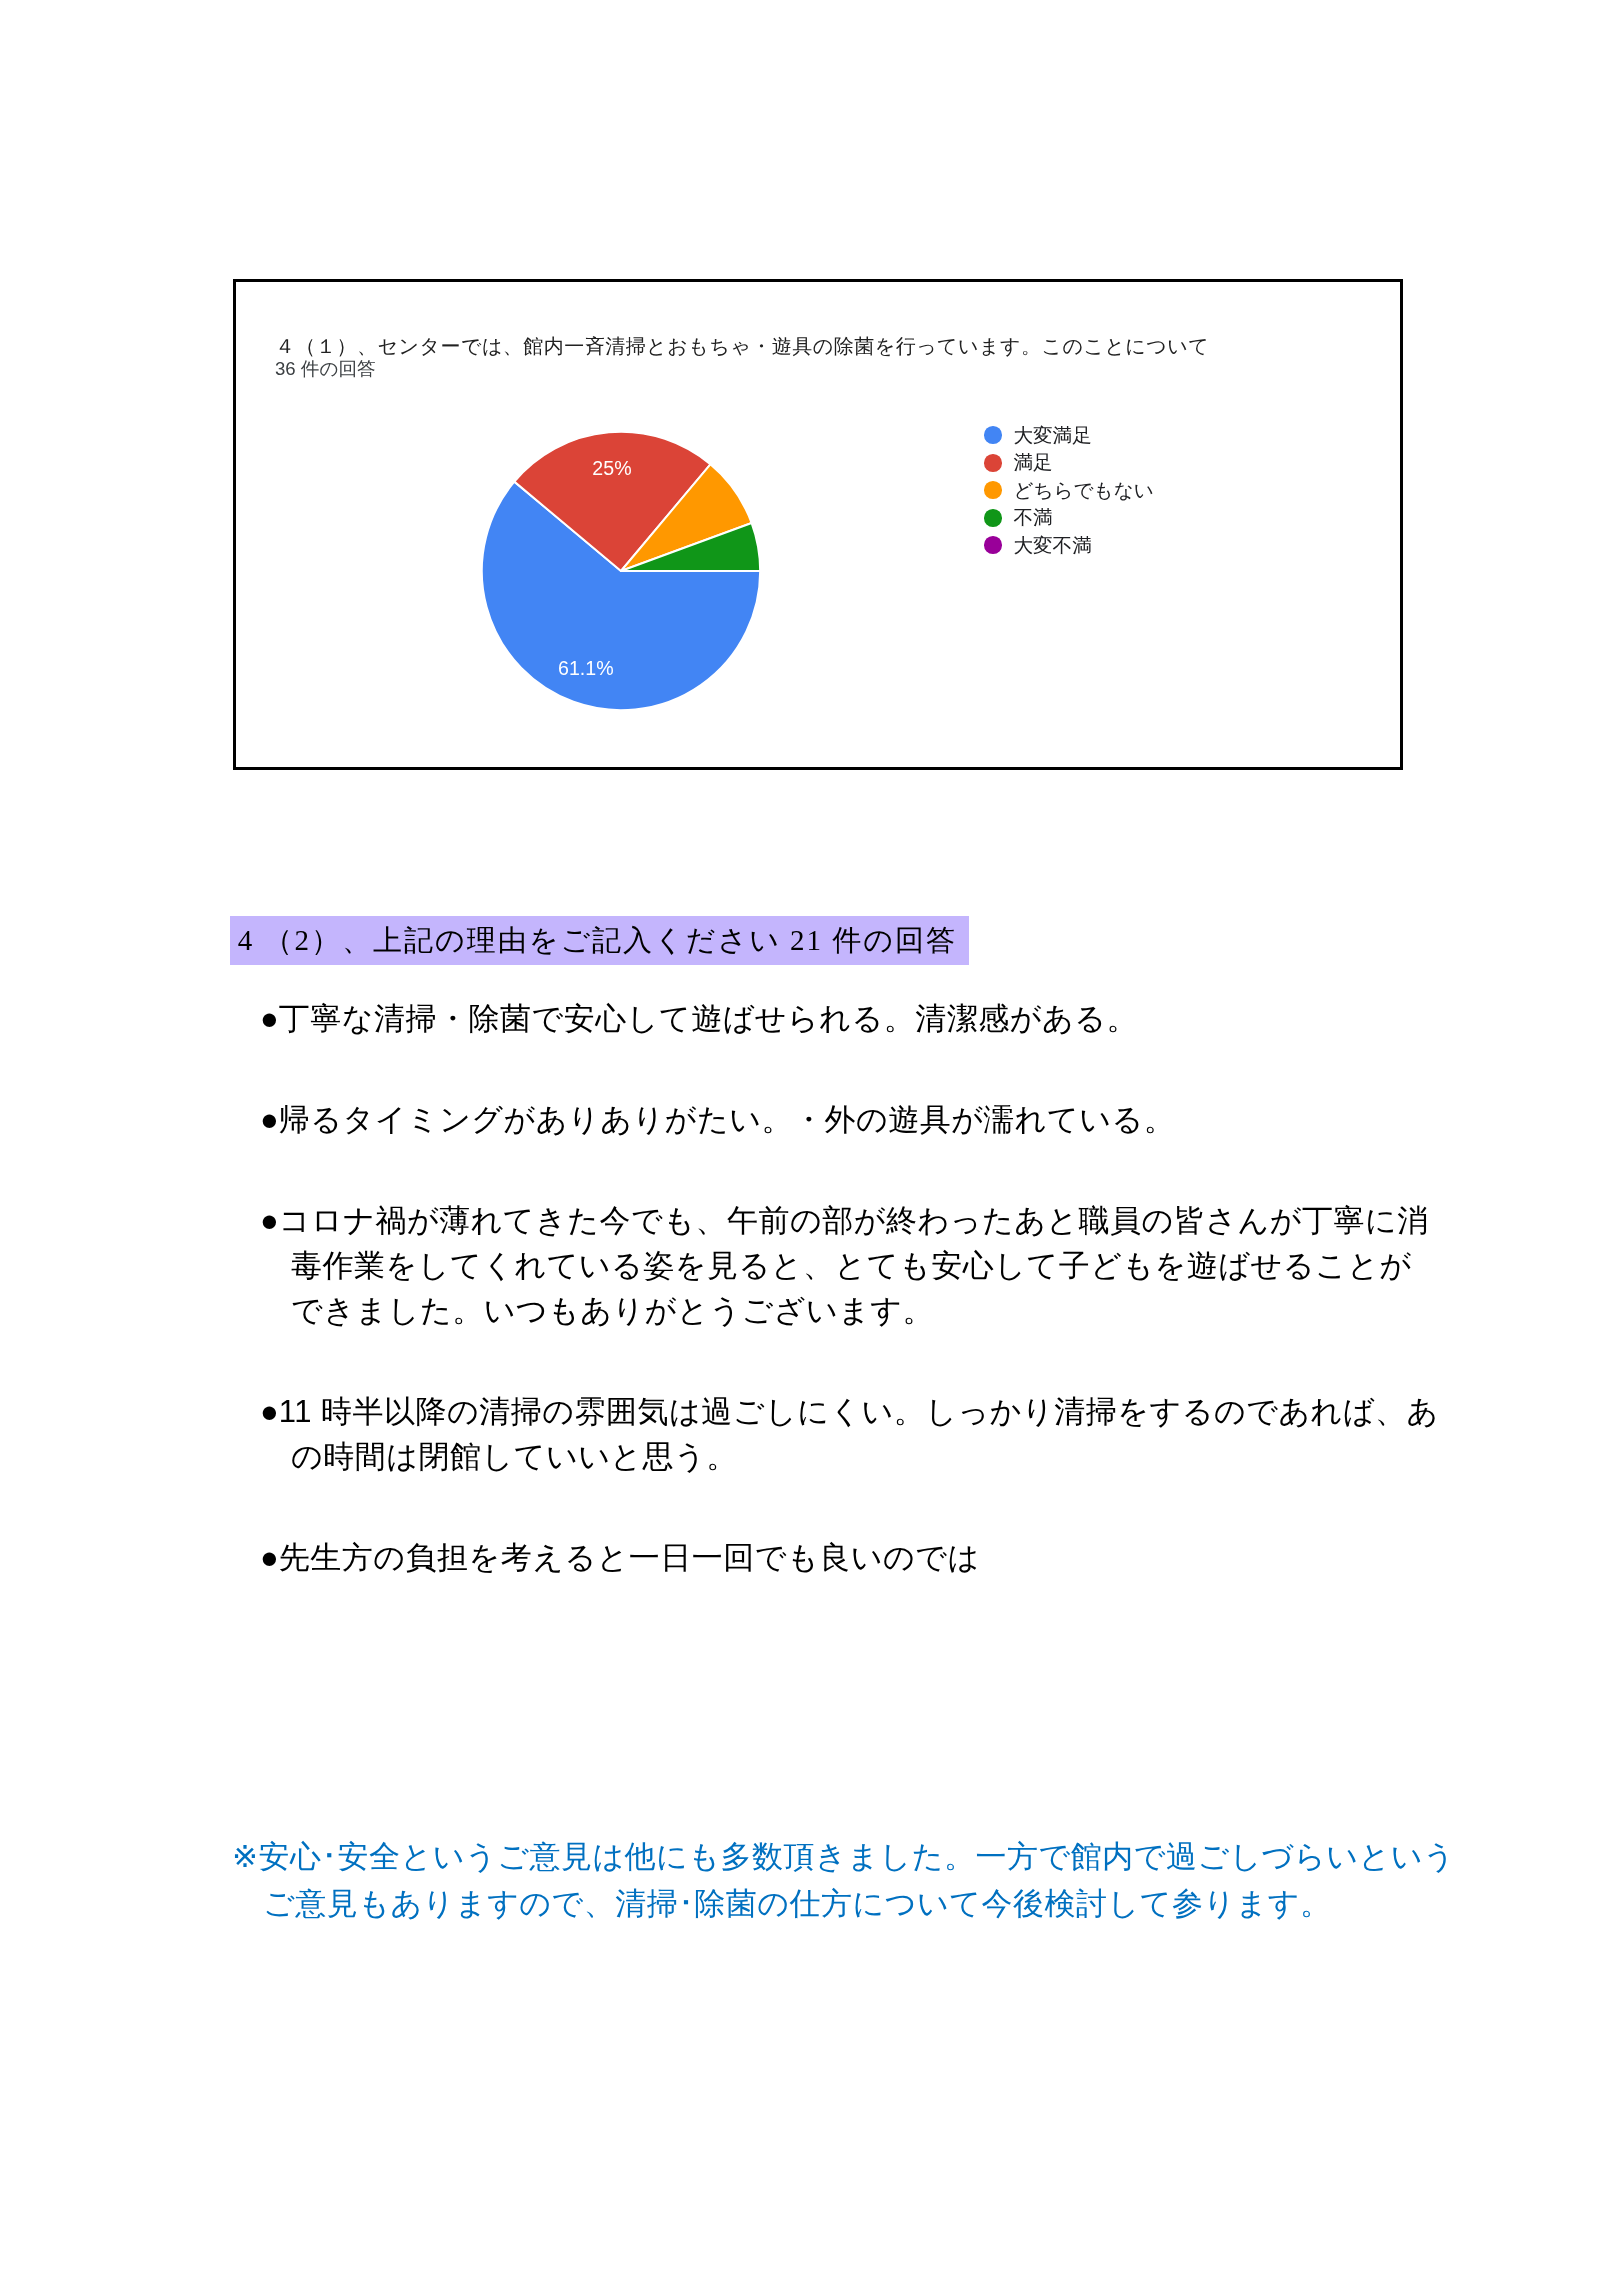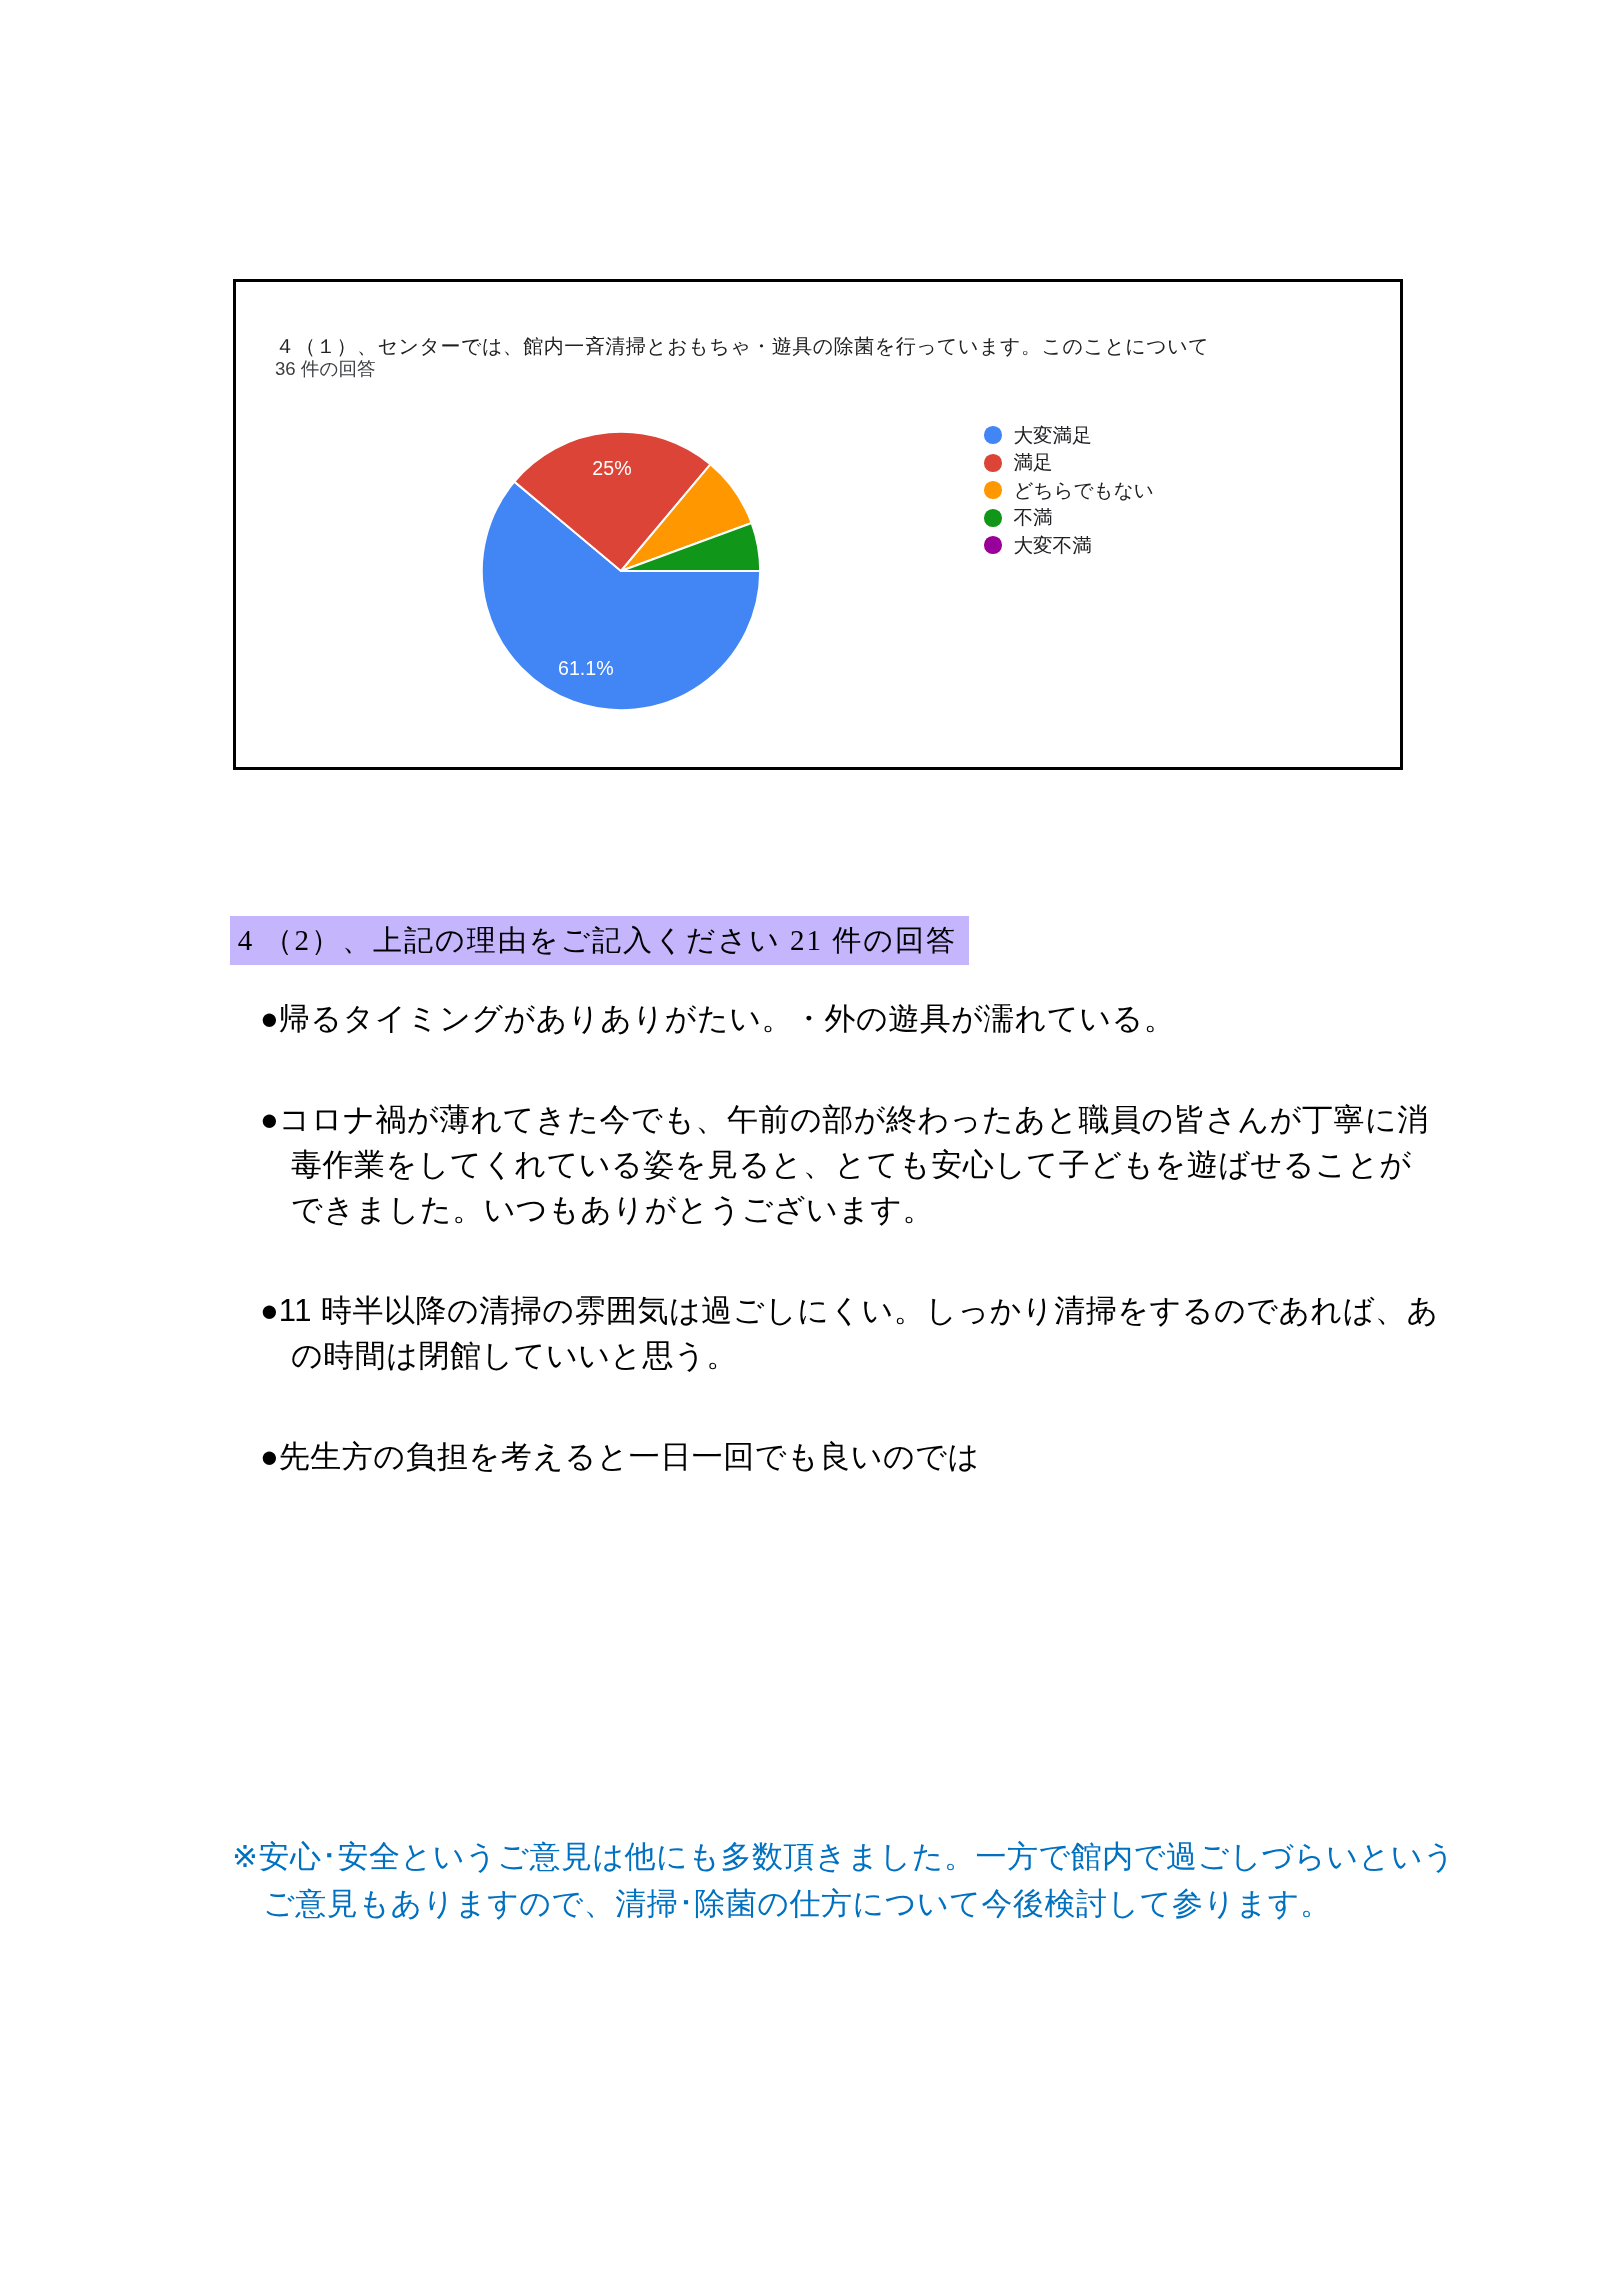--- a/index.html
+++ b/index.html
@@ -118,20 +118,21 @@
           <span class="legend-label">大変不満</span>
         </div>
       </div>
   </section>
 
   <div class="heading">
     <span class="hl">4 （2）、上記の理由をご記入ください 21 件の回答</span>
   </div>
 
   <div id="bullets" class="bullets">
+      <p class="bullet-item"><span class="marker">●</span><span>丁寧な清掃・除菌で安心して遊ばせられる。清潔感がある。</span></p>
       <p class="bullet-item"><span class="marker">●</span><span>帰るタイミングがありありがたい。・外の遊具が濡れている。</span></p>
       <p class="bullet-item"><span class="marker">●</span><span>コロナ禍が薄れてきた今でも、午前の部が終わったあと職員の皆さんが丁寧に消毒作業をしてくれている姿を見ると、とても安心して子どもを遊ばせることができました。いつもありがとうございます。</span></p>
       <p class="bullet-item"><span class="marker">●</span><span>11 時半以降の清掃の雰囲気は過ごしにくい。しっかり清掃をするのであれば、あの時間は閉館していいと思う。</span></p>
       <p class="bullet-item"><span class="marker">●</span><span>先生方の負担を考えると一日一回でも良いのでは</span></p>
     </div>
 
   <div class="note">
     <span>※安心･安全というご意見は他にも多数頂きました。一方で館内で過ごしづらいというご意見もありますので、清掃･除菌の仕方について今後検討して参ります。</span>
   </div>
 

